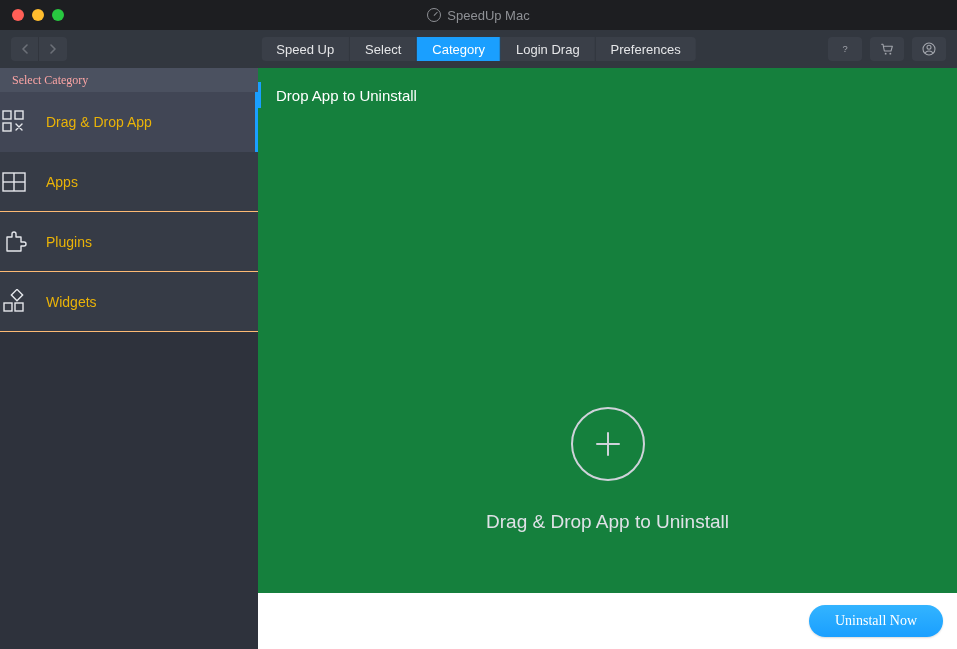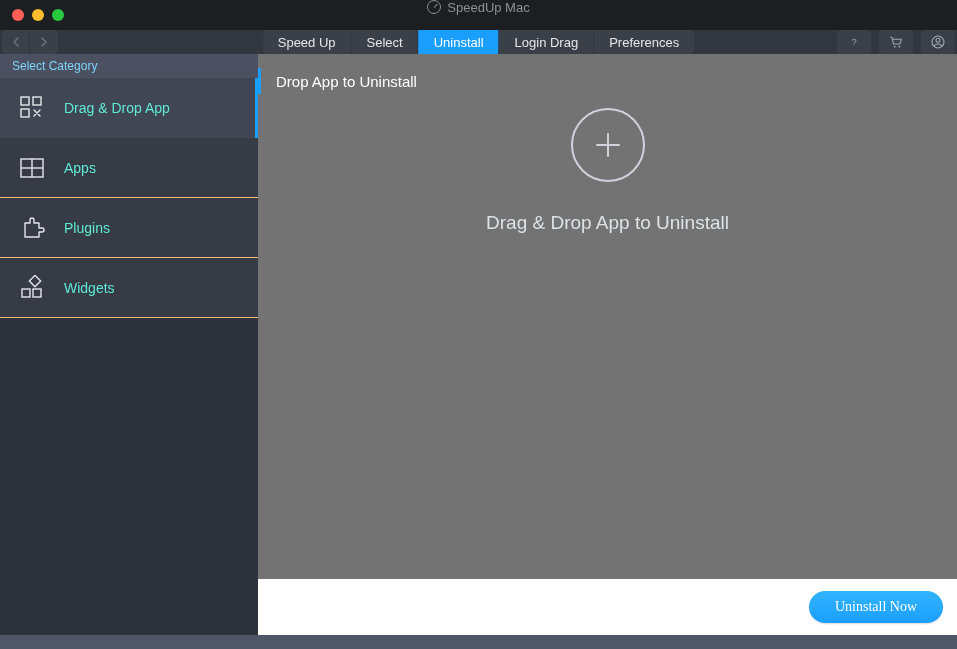--- a/index.html
+++ b/index.html
@@ -25,37 +25,37 @@
   align-items: center;
   gap: 8px;
   padding-left: 12px;
 }
 .tl { width: 12px; height: 12px; border-radius: 50%; }
 .tl.red { background: #ff5f57; }
 .tl.yellow { background: #ffbd2e; }
 .tl.green { background: #28c840; }
 .title-center {
   position: absolute; left: 0; right: 0; top: 0; bottom: 0;
-  display: flex; align-items: flex-start; justify-content: center;
+  display: flex; align-items: center; justify-content: center;
   color: #8e9095; font-size: 13px; gap: 6px;
   pointer-events: none;
 }
 .title-icon { width: 14px; height: 14px; border: 1.2px solid #8e9095; border-radius: 50%; position: relative; }
 .title-icon::after {
   content: ""; position: absolute; left: 50%; top: 50%;
   width: 5px; height: 1.2px; background: #8e9095;
   transform: rotate(-45deg); transform-origin: left center;
 }
 
 
 .toolbar {
-  height: 24px;
+  height: 38px;
   background: #32373f;
   display: flex; align-items: center;
-  padding: 0 2px;
+  padding: 0 11px;
   position: relative;
 }
 .nav-arrows { display: flex; gap: 0; }
 .nav-arrow {
   width: 28px; height: 24px; background: #3a3f48; display: flex; align-items: center; justify-content: center;
   color: #6c7078;
 }
 .nav-arrow.left { border-radius: 4px 0 0 4px; border-right: 1px solid #31353d; }
 .nav-arrow.right { border-radius: 0 4px 4px 0; }
 .main-tabs {
@@ -82,49 +82,49 @@
 .body-area {
   display: flex; height: calc(100% - 30px - 38px);
 }
 
 
 .sidebar {
   width: 258px; background: #363b46; display: flex; flex-direction: column;
 }
 .sidebar-header {
   height: 24px; background: #4b5160;
-  color: #7dd3fc; font-size: 12px; padding: 0 12px;
-  display: flex; align-items: center;
+  color: #fca5a5; font-size: 12px; padding: 0 12px;
+  display: flex; align-items: center; font-family: Liberation Serif, serif;
 }
 .sidebar-item {
   height: 60px; display: flex; align-items: center; gap: 18px;
-  padding-left: 18px; color: #5eead4; font-size: 14px;
+  color: #eab308; font-size: 14px;
   cursor: pointer; position: relative;
 }
 .sidebar-item:not(.active) { border-bottom: 1px solid #fdba74; }
 .sidebar-item.active { background: #414655; }
 .sidebar-item.active::after {
   content: ""; position: absolute; right: 0; top: 0; bottom: 0; width: 3px; background: #1a9fff;
 }
 .sidebar-icon { width: 28px; height: 28px; display: flex; align-items: center; justify-content: center; color: #e5e7ec; }
 .sidebar-fill { flex: 1; background: #2e323c; }
 
 
 .main-panel {
-  flex: 1; display: flex; flex-direction: column; background: #737373; position: relative;
+  flex: 1; display: flex; flex-direction: column; background: #15803d; position: relative;
 }
 .panel-header {
   height: 54px; display: flex; align-items: center; padding-left: 18px;
   color: #ffffff; font-size: 15px; position: relative;
 }
 .panel-header::before {
   content: ""; position: absolute; left: 0; top: 14px; bottom: 14px; width: 3px; background: #1a9fff;
 }
 .drop-zone {
-  flex: 1; display: flex; flex-direction: column; align-items: center; justify-content: flex-start;
+  flex: 1; display: flex; flex-direction: column; align-items: center; justify-content: flex-end;
   gap: 30px; padding-bottom: 60px;
 }
 .plus-circle {
   width: 74px; height: 74px; border-radius: 50%; border: 2px solid #cfd2da;
   display: flex; align-items: center; justify-content: center; color: #cfd2da;
 }
 .drop-text { color: #dfe1e7; font-size: 19px; font-weight: 300; }
 
 
 .footer {
@@ -169,21 +169,21 @@
   </div>
 
   <div class="main-tabs">
     <div class="main-tab">
         <span>Speed Up</span>
       </div>
     <div class="main-tab">
         <span>Select</span>
       </div>
     <div class="main-tab active">
-        <span>Uninstall</span>
+        <span>Category</span>
       </div>
     <div class="main-tab">
         <span>Login Drag</span>
       </div>
     <div class="main-tab">
         <span>Preferences</span>
       </div>
   </div>
 
   <div class="toolbar-right">

